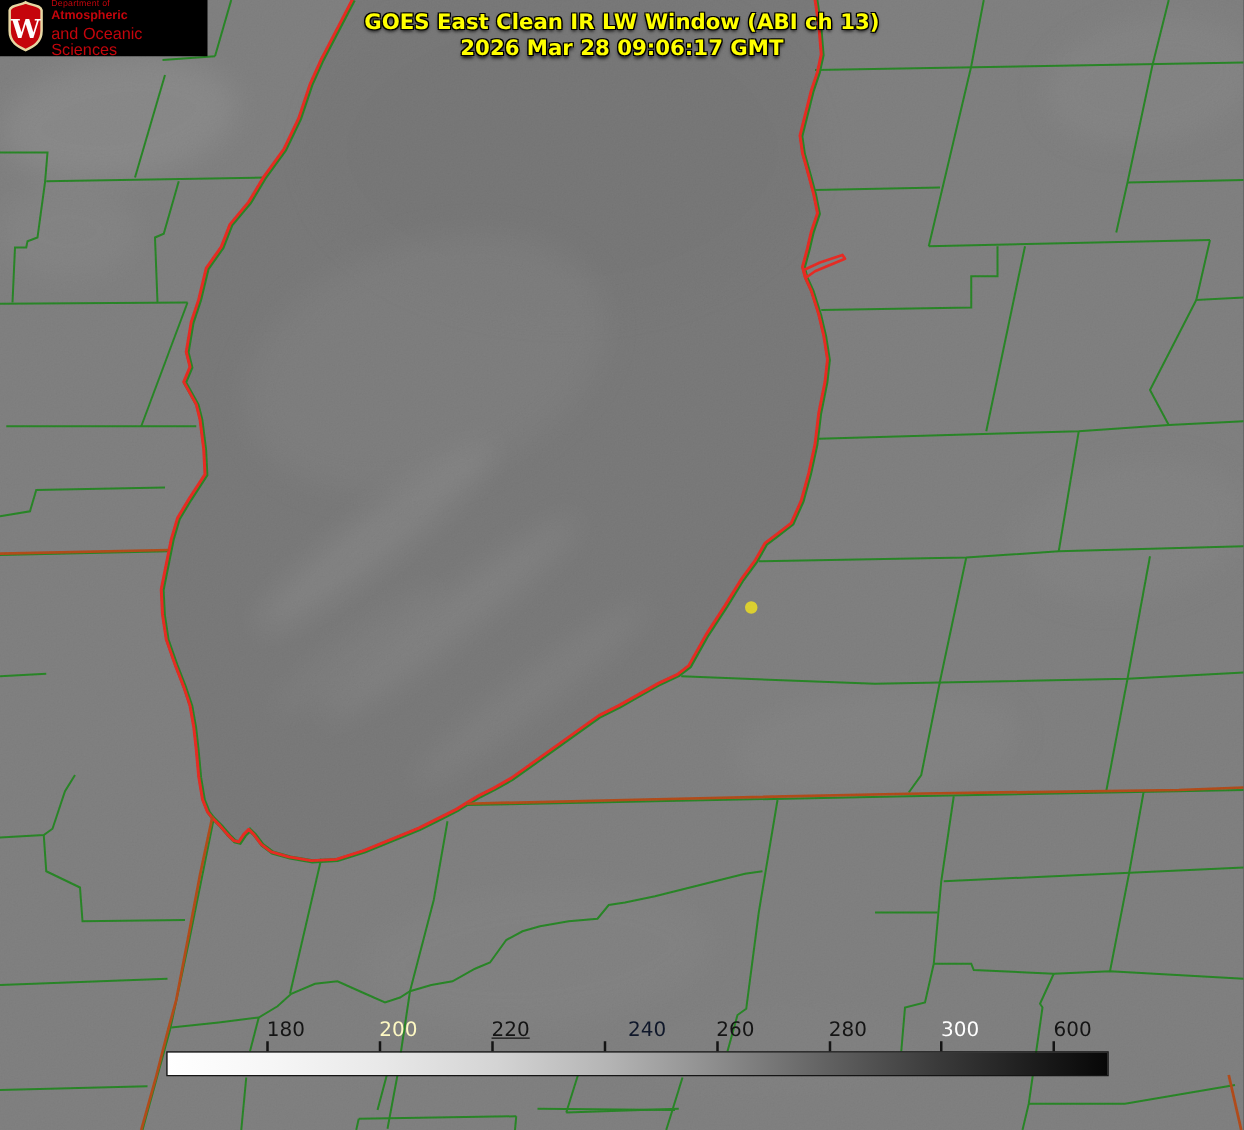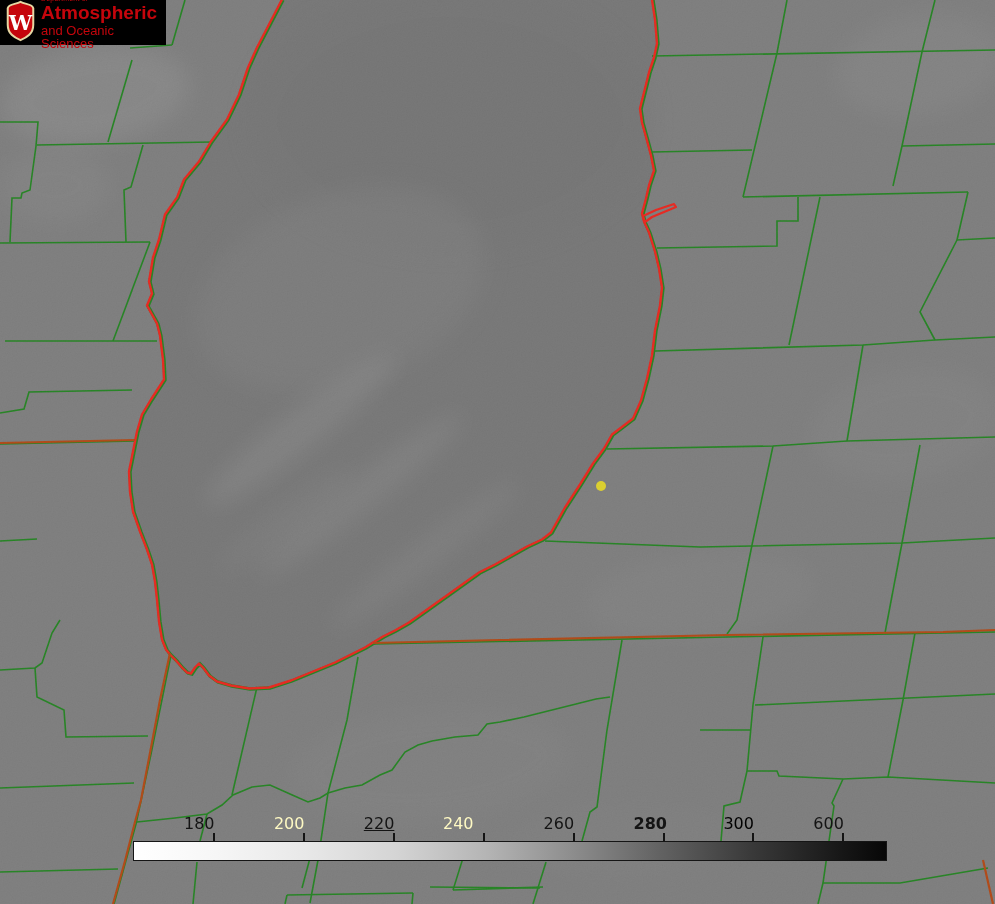--- a/index.html
+++ b/index.html
@@ -5,34 +5,34 @@
   html,body{margin:0;padding:0;background:#222;}
   .stage{position:relative;width:995px;height:904px;overflow:hidden;background:#7b7b7b;
          font-family:"DejaVu Sans",sans-serif;}
   #map{position:absolute;left:0;top:0;}
 
   .logo{position:absolute;left:0;top:0;width:166px;height:45px;background:#000;
         display:flex;align-items:center;z-index:5;}
   .crest-wrap{margin-left:5px;flex:0 0 auto;}
   .logo-text{margin-left:5px;color:#c5050c;font-family:"Liberation Sans",sans-serif;line-height:1;}
   .logo-dept{font-size:7px;margin-bottom:1px;letter-spacing:0.2px;}
-  .logo-l1{font-size:19px;font-weight:bold;margin-bottom:2px;}
+  .logo-l1{font-size:10px;font-weight:bold;margin-bottom:2px;}
   .logo-l2{font-size:13px;font-weight:normal;}
 
   .title{position:absolute;left:0;right:0;top:8px;text-align:center;z-index:4;
          color:#ffff00;font-weight:bold;font-size:17px;line-height:21px;
          font-family:"DejaVu Sans",sans-serif;
          text-shadow:-1px -1px 0 #000,1px -1px 0 #000,-1px 1px 0 #000,1px 1px 0 #000,0 2px 3px #000;}
 
   .colorbar{position:absolute;left:133px;top:841px;width:754px;height:20px;z-index:4;
             border:1px solid #151515;box-sizing:border-box;
             background:linear-gradient(to right,#ffffff 0%,#f6f6f6 11%,#e8e8e8 23%,
               #d4d4d4 35%,#b4b4b4 47%,#8e8e8e 58%,#626262 70%,#3a3a3a 82%,#171717 94%,#070707 100%);}
   .cb-tick{position:absolute;width:2px;height:8px;top:833px;z-index:4;}
-  .cb-label{position:absolute;top:814px;width:60px;text-align:left;z-index:4;
+  .cb-label{position:absolute;top:814px;width:60px;text-align:right;z-index:4;
             font-size:16px;font-family:"DejaVu Sans",sans-serif;}
 </style>
 </head>
 <body>
 
 <div class="stage">
   <svg id="map" width="995" height="904" viewBox="0 0 995 904" xmlns="http://www.w3.org/2000/svg">
       <defs>
         <filter id="soft" x="-60%" y="-60%" width="220%" height="220%">
           <feGaussianBlur stdDeviation="11"></feGaussianBlur>
@@ -132,33 +132,37 @@
         <text x="17" y="32" text-anchor="middle" font-size="23" font-weight="bold" fill="#ffffff" font-family="DejaVu Serif, serif">W</text>
       </svg>
     </div>
     <div class="logo-text">
       <div class="logo-dept">Department of</div>
       <div class="logo-l1">Atmospheric</div>
       <div class="logo-l2">and Oceanic Sciences</div>
     </div>
   </div>
 
+  <div class="title">
+    <div>GOES East Clean IR LW Window (ABI ch 13)</div>
+    <div>2026 Mar 28 09:06:17 GMT</div>
+  </div>
 
   <div class="colorbar"></div>
   <div id="cb-marks">
       <div class="cb-tick" style="left: 213px; background: rgb(20, 20, 20);"></div>
       <div class="cb-label" style="left: 184px; color: rgb(20, 20, 20);">180</div>
       <div class="cb-tick" style="left: 302.9px; background: rgb(20, 20, 20);"></div>
       <div class="cb-label" style="left: 273.9px; color: #fef9c3;">200</div>
       <div class="cb-tick" style="left: 392.8px; background: rgb(20, 20, 20);"></div>
       <div class="cb-label" style="left: 363.8px; color: rgb(20, 20, 20); text-decoration: underline;">220</div>
       <div class="cb-tick" style="left: 482.7px; background: rgb(20, 20, 20);"></div>
-      <div class="cb-label" style="left: 443px; color: #fef9c3;">240</div>
+      <div class="cb-label" style="left: 473px; color: #0f172a;">240</div>
       <div class="cb-tick" style="left: 572.6px; background: rgb(20, 20, 20);"></div>
       <div class="cb-label" style="left: 543.6px; color: rgb(20, 20, 20);">260</div>
       <div class="cb-tick" style="left: 662.5px; background: rgb(20, 20, 20);"></div>
-      <div class="cb-label" style="left: 633.5px; color: rgb(20, 20, 20); font-weight: bold;">280</div>
+      <div class="cb-label" style="left: 633.5px; color: rgb(20, 20, 20);">280</div>
       <div class="cb-tick" style="left: 752.4px; background: rgb(20, 20, 20);"></div>
-      <div class="cb-label" style="left: 723.4px; color: #000000;">300</div>
+      <div class="cb-label" style="left: 723.4px; color: #ffffff;">300</div>
       <div class="cb-tick" style="left: 842.3px; background: rgb(20, 20, 20);"></div>
       <div class="cb-label" style="left: 813.3px; color: rgb(20, 20, 20);">600</div>
     </div>
 </div>
 
 </body></html>

